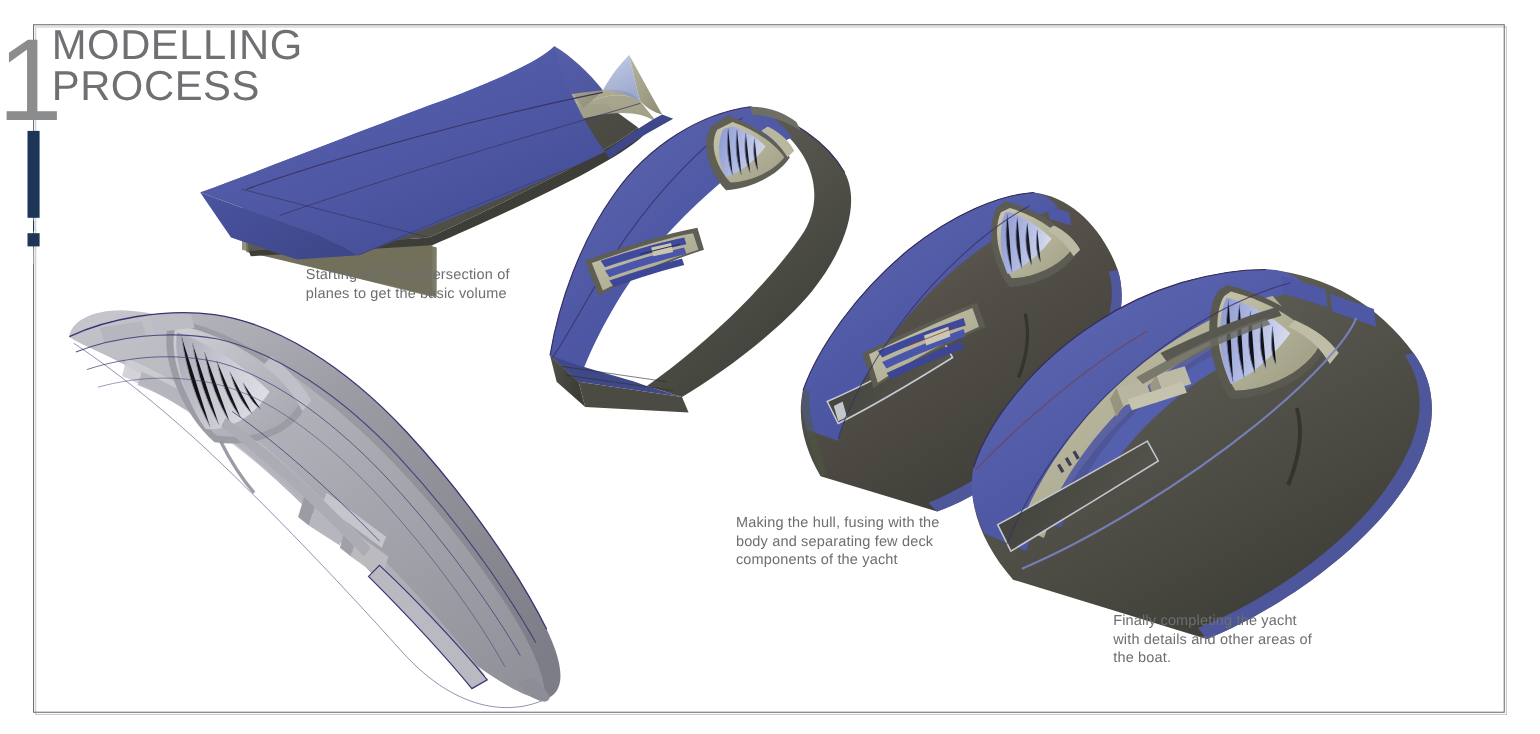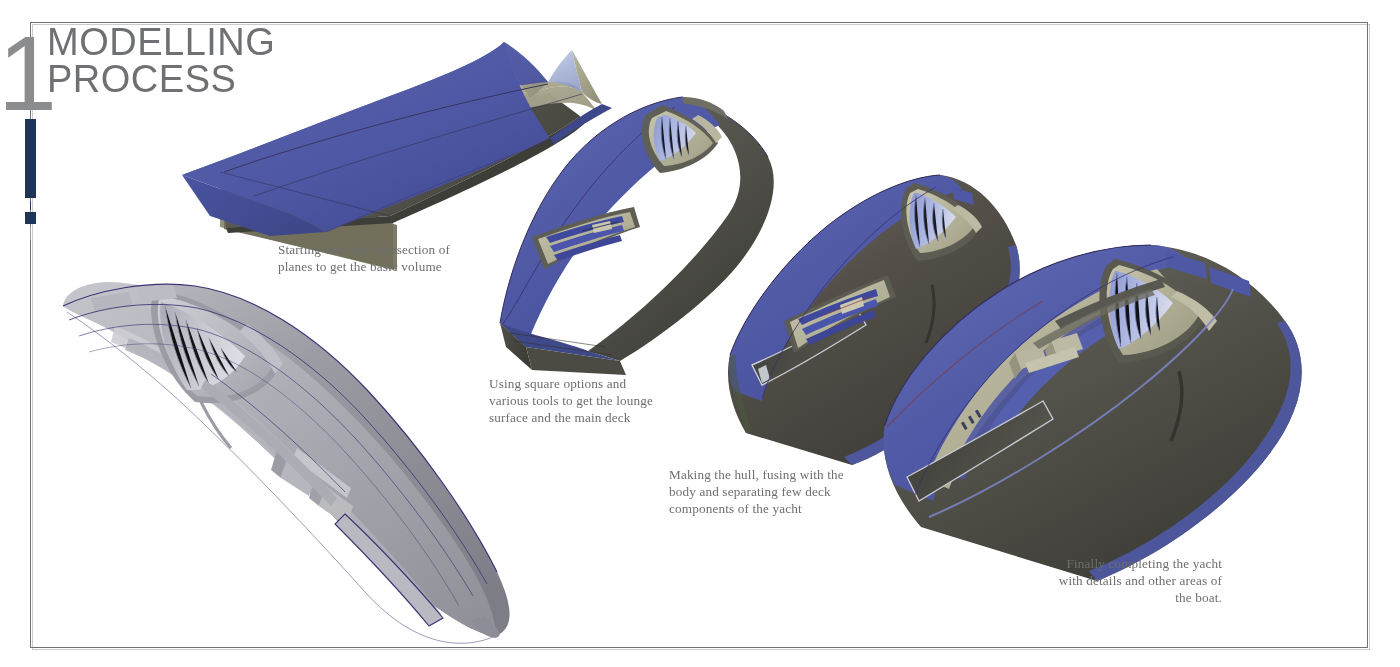--- a/index.html
+++ b/index.html
@@ -21,21 +21,21 @@
   .rail-dash{position:absolute;left:30px;top:201px;width:1px;height:9px;background:#1d3557;}
   .rail-sq{position:absolute;left:25px;top:212px;width:11px;height:12px;background:#1d3557;}
   .rail-tail{position:absolute;left:30px;top:226px;width:1px;height:14px;background:#9aa0a8;}
 
   
   .title{position:absolute;left:47px;top:24px;color:#6f7073;font-size:38px;line-height:0.98;
          font-weight:400;letter-spacing:0.5px;white-space:pre-line;}
 
   
   .caption{position:absolute;color:#6d6e70;font-size:13.2px;line-height:17px;
-           white-space:pre-line;letter-spacing:0.15px;font-family:Liberation Serif, serif;}
+           white-space:pre-line;letter-spacing:0.15px;}
 
   
   .model{position:absolute;}
   .model svg{display:block;overflow:visible;}
 </style>
 </head>
 <body>
 
 <div id="page">
 
@@ -177,23 +177,20 @@
         <path d="M80,161 C106,152 130,145 152,140 L154,146 C132,151 108,159 84,167 Z" fill="#4a55ab"></path>
         <path d="M84,170 C108,162 130,155 150,150 L152,156 C132,161 110,168 88,176 Z" fill="#3d4796"></path>
       </g>
       <path d="M122,140 L140,136 L142,144 L124,148 Z" fill="#c8c6ae"></path>
       <path d="M112,146 L148,137" fill="none" stroke="#2c2c50" stroke-width="0.9"></path>
 
       <path d="M212,12 C168,18 120,46 88,92 C58,134 38,190 30,238" fill="none" stroke="#342c5c" stroke-width="1"></path>
     </svg>
   </div>
 
-  <div class="caption" style="left:489px;top:375px;width:220px;">Using square options and
-various tools to get the lounge
-surface and the main deck</div>
 
   <div class="model" style="left:700px;top:165px;">
     <svg width="370" height="300" viewBox="0 0 370 300">
       <defs>
         <linearGradient id="m3deck" x1="0.15" y1="0" x2="0.9" y2="1">
           <stop offset="0" stop-color="#5c66b0"></stop>
           <stop offset="0.5" stop-color="#4d57a3"></stop>
           <stop offset="1" stop-color="#444d95"></stop>
         </linearGradient>
         <linearGradient id="m3hull" x1="0.1" y1="0" x2="0.7" y2="1">
@@ -357,21 +354,21 @@
       <path d="M42,232 C82,210 136,180 178,156 L188,174 C146,200 94,232 54,256 Z" fill="none" stroke="#c5c8d2" stroke-width="1.4"></path>
 
       <path d="M64,272 C130,244 214,192 276,142 C330,98 360,64 368,44" fill="none" stroke="#7c86c8" stroke-width="2" opacity="0.85"></path>
       <path d="M22,182 C60,142 120,90 178,56" fill="none" stroke="#7a3f50" stroke-width="1.1" opacity="0.75"></path>
 
       <path d="M286,0 C238,0 180,16 132,48 C76,84 34,136 20,180" fill="none" stroke="#342c5c" stroke-width="1.1"></path>
       <path d="M50,250 C70,200 108,142 158,98 C206,56 258,26 308,12" fill="none" stroke="#372f64" stroke-width="1" opacity="0.75"></path>
     </svg>
   </div>
 
-  <div class="caption" style="left:1012px;top:555px;width:210px;text-align:right;">Finally completing the yacht
+  <div class="caption" style="left:1012px;top:555px;width:210px;">Finally completing the yacht
 with details and other areas of
 the boat.</div>
 
   <div class="model" style="left:45px;top:262px;">
     <svg width="480" height="380" viewBox="0 0 480 380">
       <defs>
         <linearGradient id="m5hull" x1="0.1" y1="0" x2="0.8" y2="1">
           <stop offset="0" stop-color="#b9b9c0"></stop>
           <stop offset="0.35" stop-color="#9c9ca4"></stop>
           <stop offset="1" stop-color="#7d7d87"></stop>

